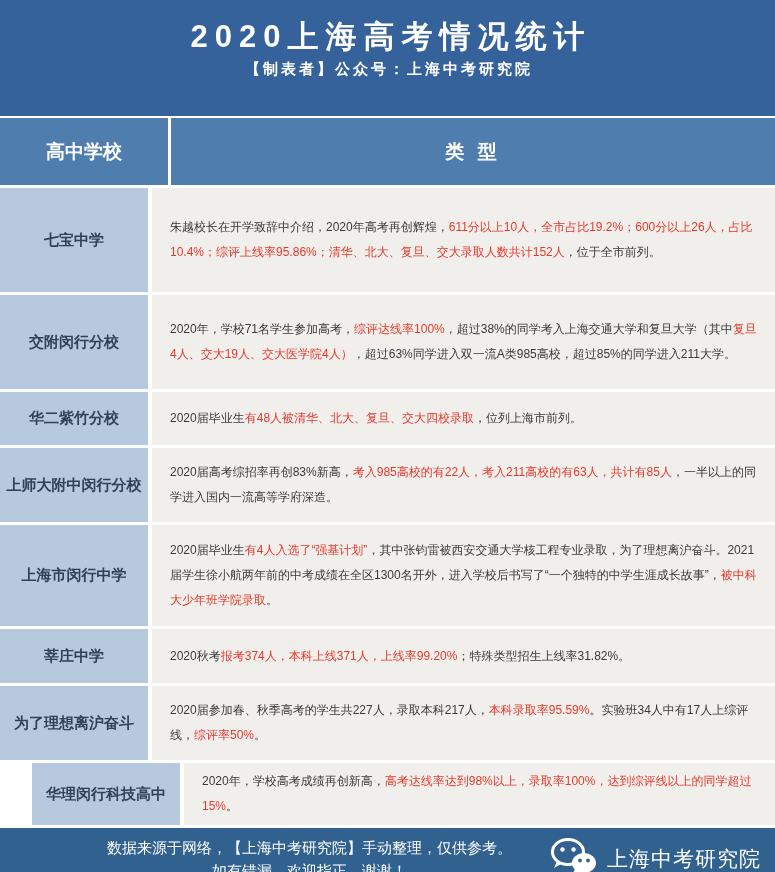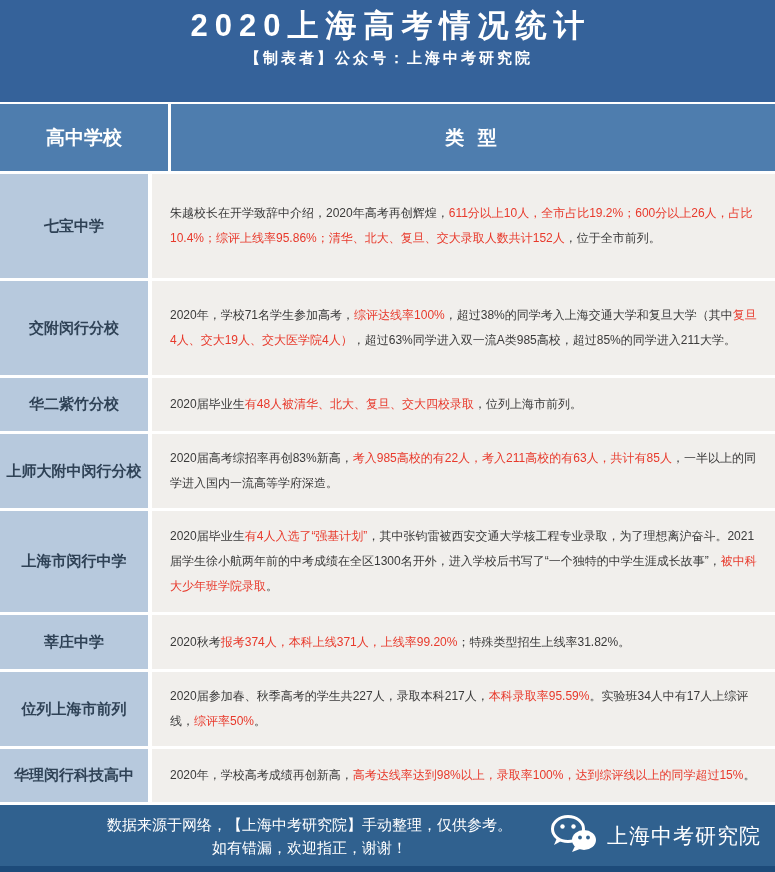--- a/index.html
+++ b/index.html
@@ -6,43 +6,43 @@
     --top_band:#35629a; --table_header:#4e7dae; --school_cell:#b7c9dd;
     --row_bg:#f1efec; --footer:#30618f; --footer_edge:#1d4b7a;
     --red_text:#e8392b; --dark_text:#3a3a3a; --school_text:#2f4256;
   }
   *{margin:0;padding:0;box-sizing:border-box;}
   html,body{background:#fff;}
   body{font-family:"Liberation Sans","DejaVu Sans",sans-serif;}
   .page{width:775px;height:872px;background:#fff;overflow:hidden;}
 
   
-  .top-band{height:102px;background:var(--top_band);color:#fff;display:flex;
+  .top-band{height:116px;background:var(--top_band);color:#fff;display:flex;
     flex-direction:column;align-items:center;justify-content:flex-start;
-    padding-top:9px;margin-bottom:2px;}
+    padding-top:20px;margin-bottom:2px;}
   .main-title{font-size:31px;font-weight:bold;letter-spacing:7px;line-height:1.1;text-indent:7px;}
   .sub-title{margin-top:6px;font-size:15px;font-weight:bold;letter-spacing:3px;text-indent:3px;}
 
   
   .table-header{height:67px;display:flex;gap:3px;margin-bottom:3px;}
   .th-school{width:168px;background:var(--table_header);color:#fff;display:flex;
     align-items:center;justify-content:center;font-size:19px;font-weight:bold;}
   .th-type{flex:1;background:var(--table_header);color:#fff;display:flex;
     align-items:center;justify-content:center;font-size:19px;font-weight:bold;letter-spacing:4px;}
 
   
   .t-row{display:flex;gap:4px;margin-bottom:3px;}
   .t-row:nth-child(1){min-height:104px;}
   .t-row:nth-child(2){min-height:94px;}
   .t-row:nth-child(3){min-height:53px;}
   .t-row:nth-child(4){min-height:74px;}
   .t-row:nth-child(5){min-height:101px;}
   .t-row:nth-child(6){min-height:54px;}
   .t-row:nth-child(7){min-height:74px;}
-  .t-row:nth-child(8){min-height:53px;}
+  .t-row:nth-child(8){min-height:53px;margin-left:32px;}
   .school-cell{width:148px;background:var(--school_cell);display:flex;align-items:center;
     justify-content:center;text-align:center;font-size:15px;font-weight:bold;
     color:var(--school_text);padding:4px;}
   .type-cell{flex:1;background:var(--row_bg);display:flex;align-items:center;
     padding:6px 12px 6px 18px;}
   .type-text{font-size:12px;line-height:25px;color:var(--dark_text);}
   .seg{color:var(--dark_text);}
   .seg.red{color:var(--red_text);}
 
   
@@ -111,21 +111,21 @@
       <div class="t-row">
       <div class="school-cell">
         <span>莘庄中学</span>
       </div>
       <div class="type-cell">
         <div class="type-text"><span class="seg">2020秋考</span><span class="seg red">报考374人，本科上线371人，上线率99.20%</span><span class="seg">；特殊类型招生上线率31.82%。</span></div>
       </div>
     </div>
       <div class="t-row">
       <div class="school-cell">
-        <span>位列上海市前列</span>
+        <span>为了理想离沪奋斗</span>
       </div>
       <div class="type-cell">
         <div class="type-text"><span class="seg">2020届参加春、秋季高考的学生共227人，录取本科217人，</span><span class="seg red">本科录取率95.59%</span><span class="seg">。实验班34人中有17人上综评线，</span><span class="seg red">综评率50%</span><span class="seg">。</span></div>
       </div>
     </div>
       <div class="t-row">
       <div class="school-cell">
         <span>华理闵行科技高中</span>
       </div>
       <div class="type-cell">

